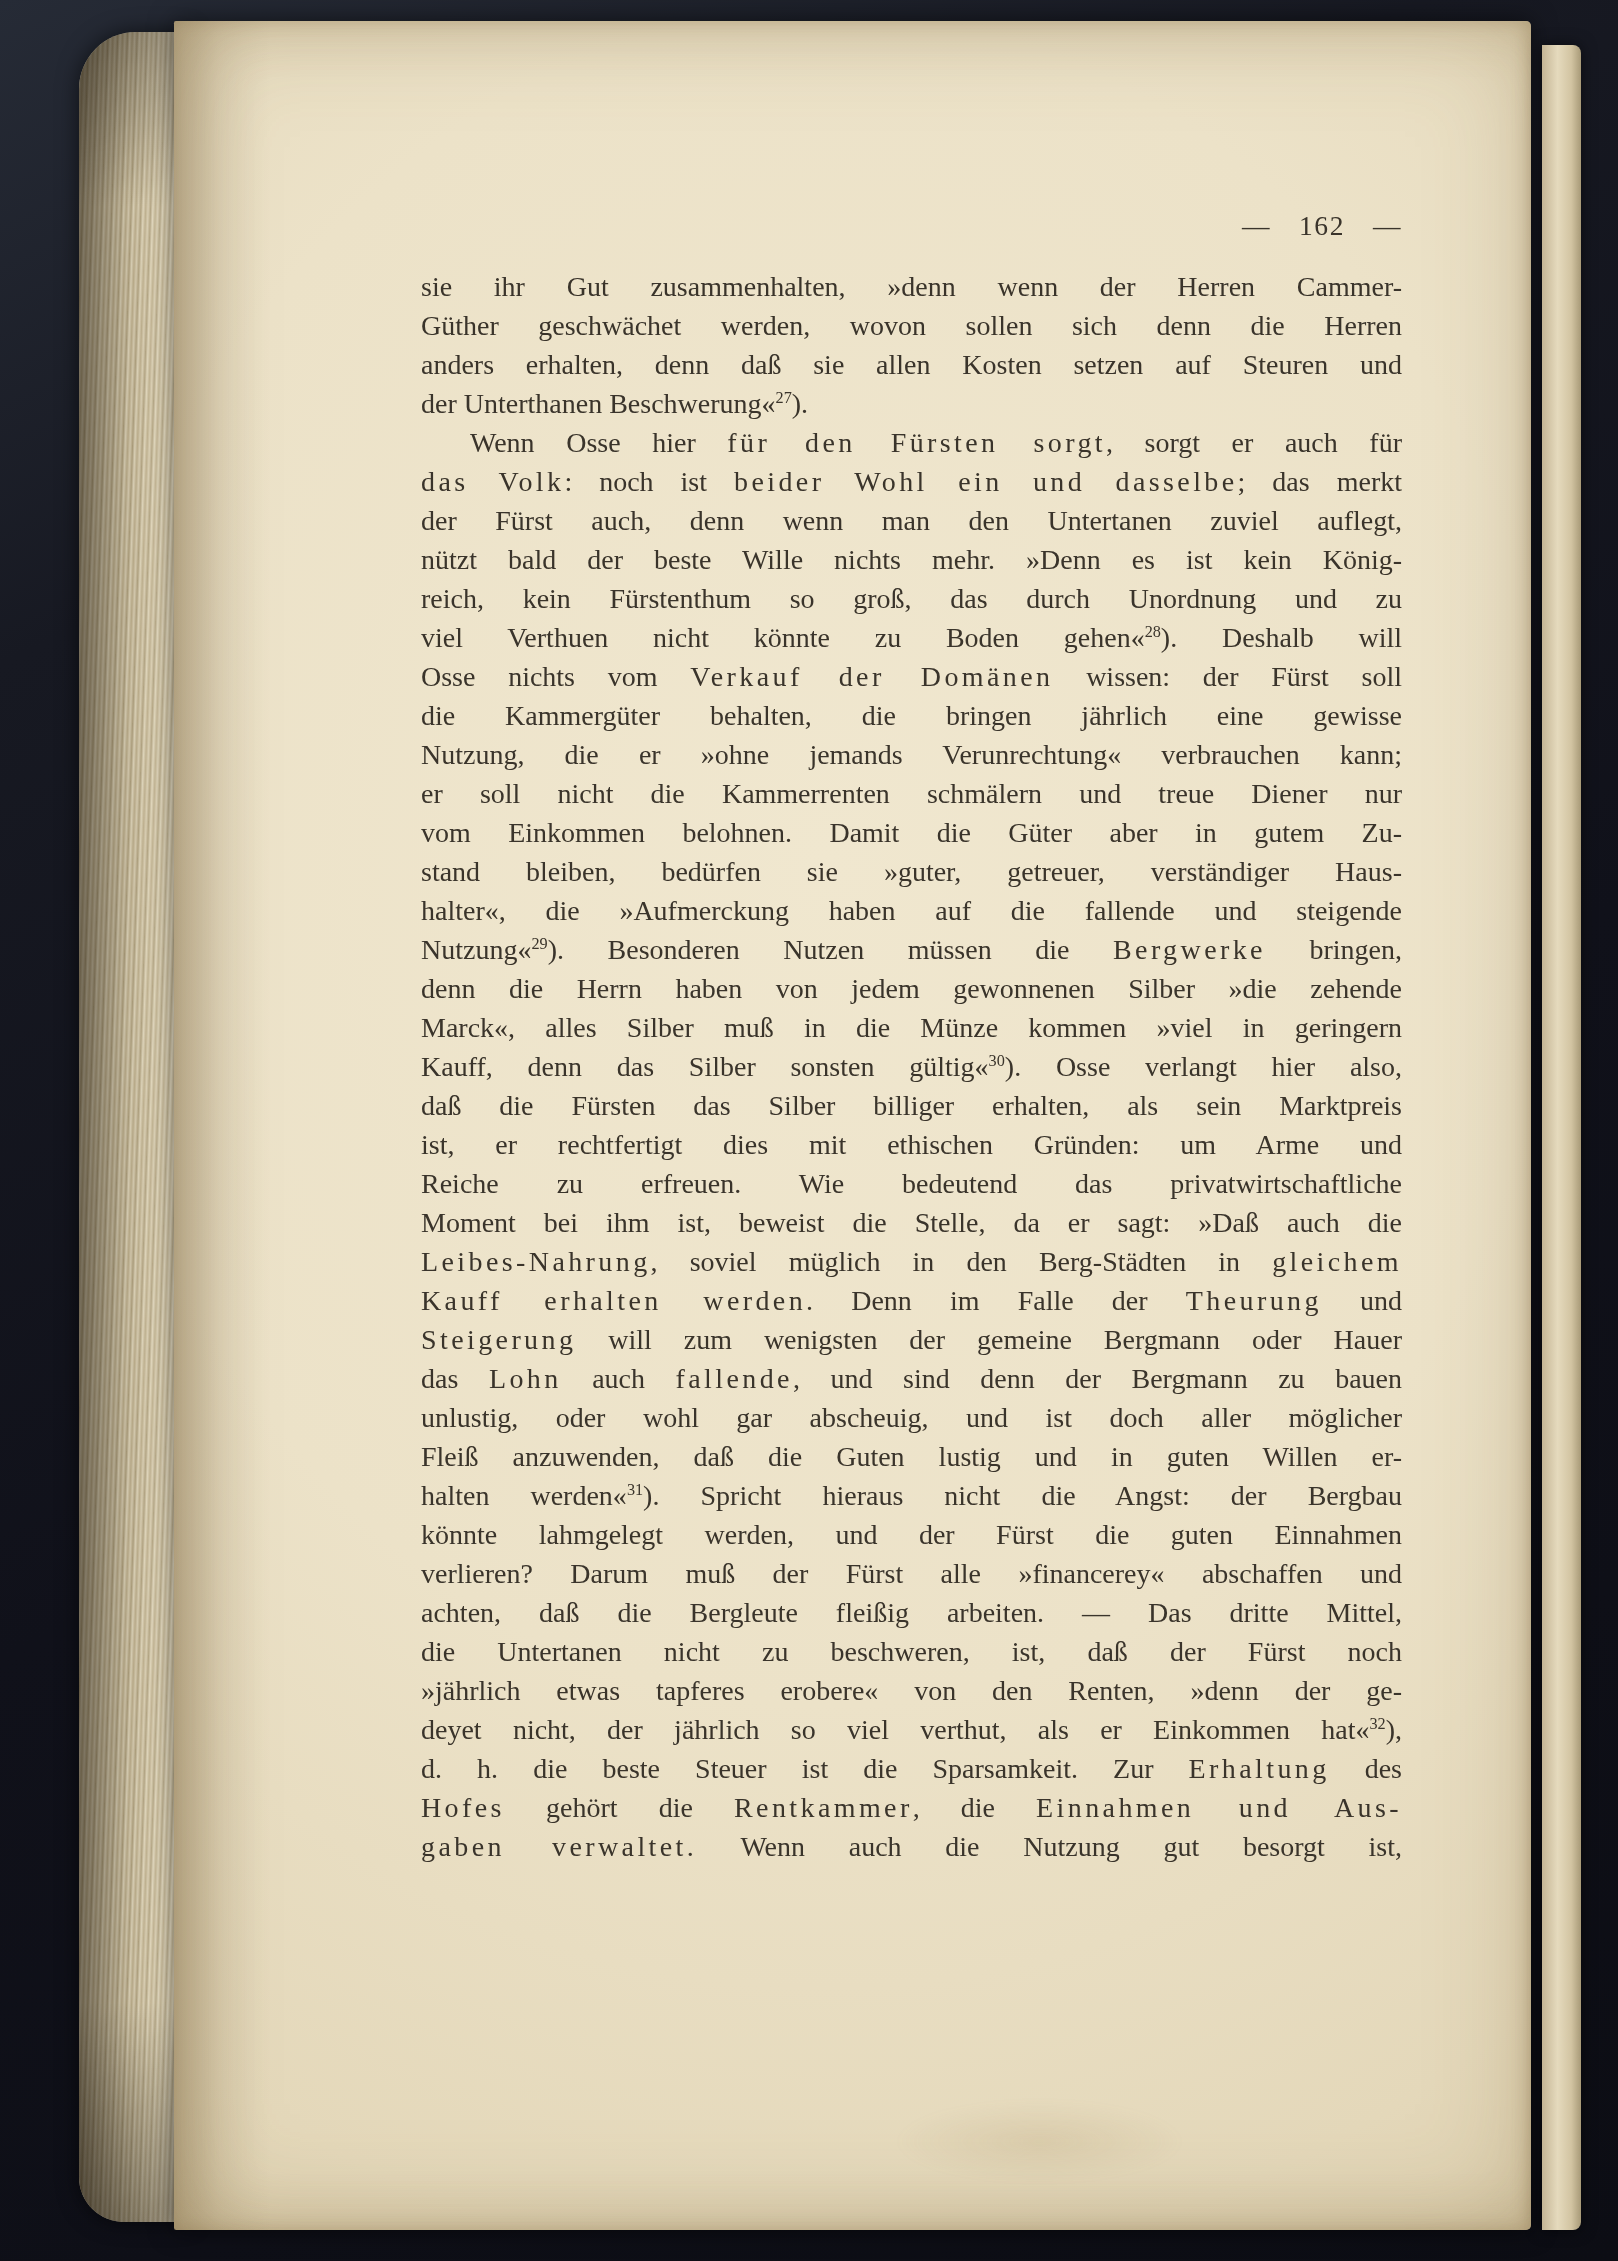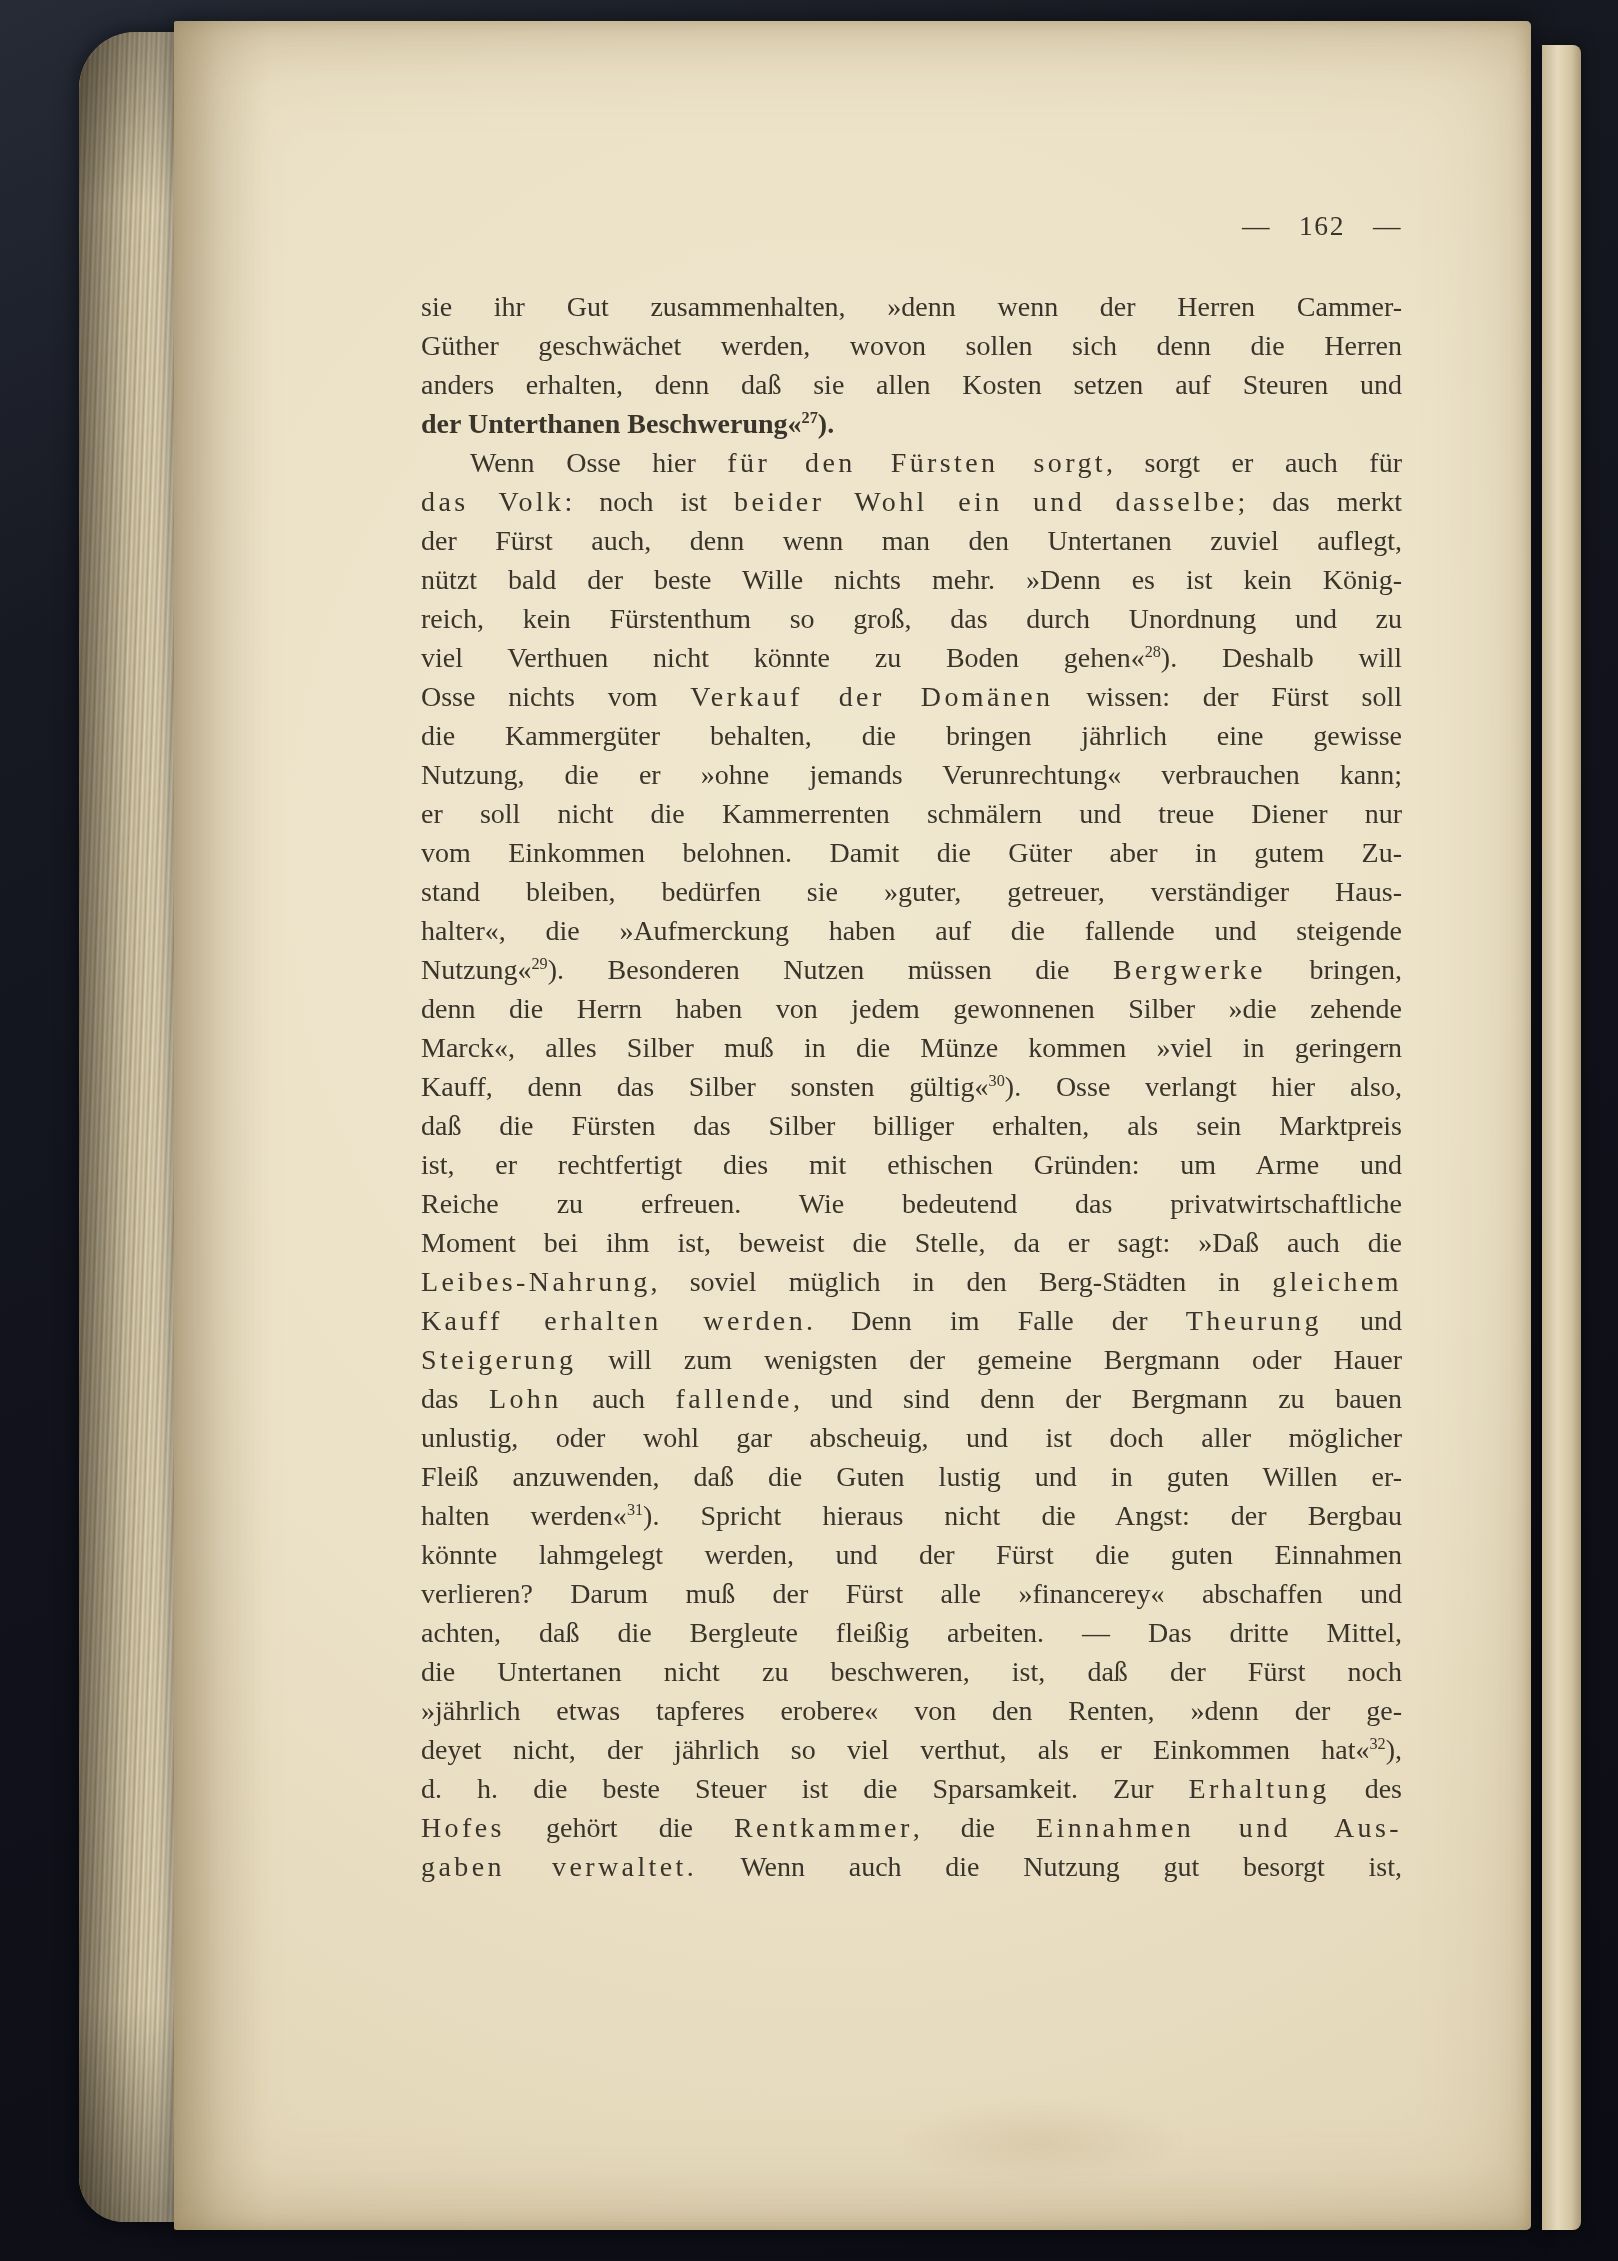--- a/index.html
+++ b/index.html
@@ -103,36 +103,35 @@
     left: 247px;
     width: 981px;
     text-align: right;
     font-size: 27.5px;
     letter-spacing: 1.6px;
     word-spacing: 19.4px;
     color: var(--ink, #3a342b);
   }
   .text-block {
     position: absolute;
-    top: 266px;
+    top: 246px;
     left: 247px;
     width: 981px;
     font-size: 28px;
     line-height: 39px;
     font-kerning: normal;
   }
   .line {
     height: 39px;
     text-align: justify;
     text-align-last: justify;
     white-space: normal;
   }
   .line.nj {
     text-align-last: left;
-    font-weight: bold;
   }
   .line.ind {
     text-indent: 49px;
   }
   .sp {
     letter-spacing: 3.4px;
   }
   sup {
     font-size: 0.58em;
     line-height: 0;

